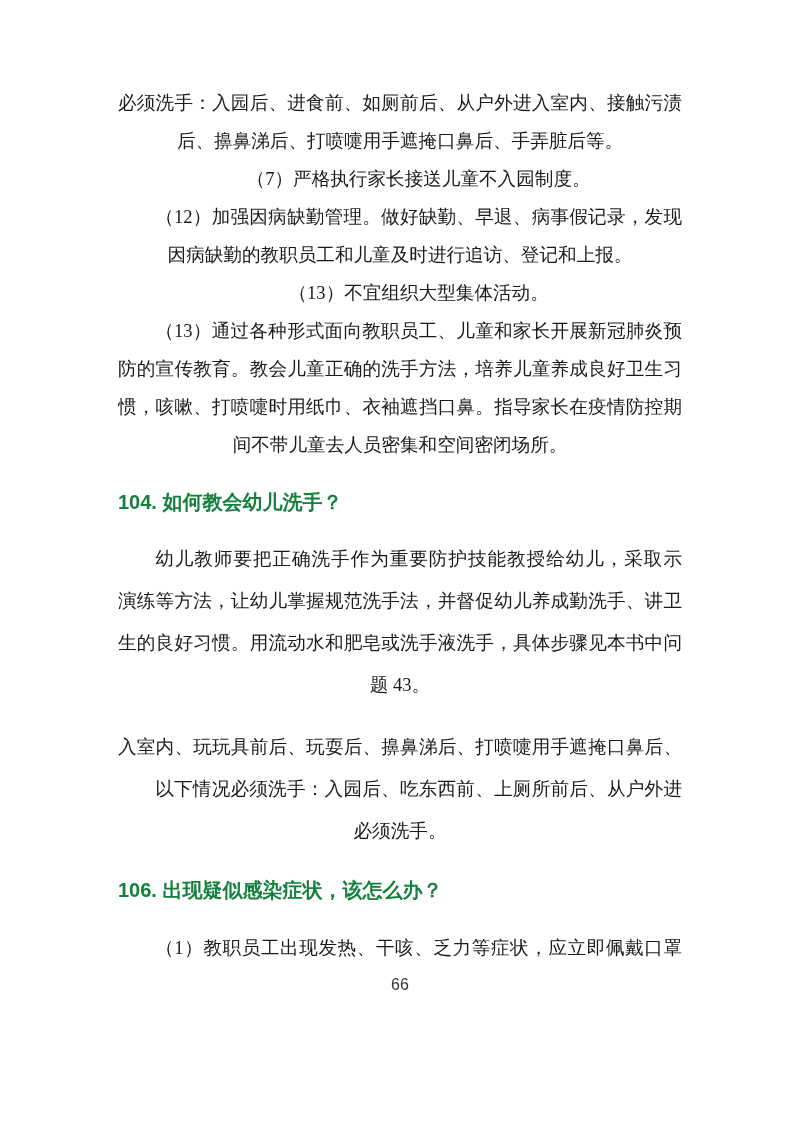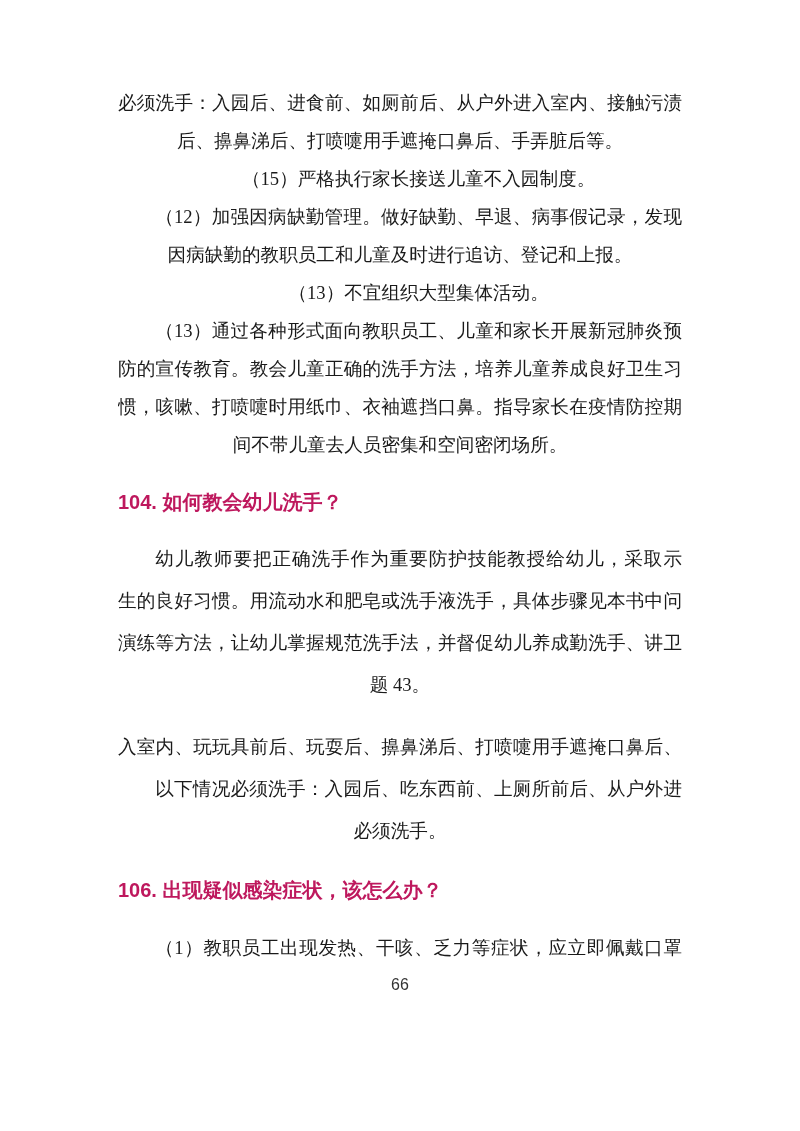--- a/index.html
+++ b/index.html
@@ -40,21 +40,21 @@
   #b-cont .line, #b-item11 .line, #b-item12 .line, #b-item13 .line, #b-item14 .line {
     line-height: 38px;
     height: 38px;
   }
   .heading {
     font-family: "Liberation Sans", "DejaVu Sans", sans-serif;
     font-weight: bold;
     font-size: 20px;
     line-height: 42px;
     height: 42px;
-    color: #be185d;
+    color: #15803d;
     overflow: hidden;
   }
   #b-h104 { margin-top: 17px; }
   #b-p104 { margin-top: 15px; }
   #b-h105 { margin-top: 21px; }
   #b-p105 { margin-top: 20px; }
   #b-h106 { margin-top: 17px; }
   #b-p106 { margin-top: 16px; }
   .page-number {
     margin-top: 6px;
@@ -68,40 +68,40 @@
 </head>
 <body>
 
 <div class="page">
   <div class="content">
       <div id="b-cont" class="para">
         <div class="line j">必须洗手：入园后、进食前、如厕前后、从户外进入室内、接触污渍</div>
         <div class="line">后、擤鼻涕后、打喷嚏用手遮掩口鼻后、手弄脏后等。</div>
       </div>
       <div id="b-item11" class="para">
-        <div class="line indent">（15）严格执行家长接送儿童不入园制度。</div>
+        <div class="line indent">（7）严格执行家长接送儿童不入园制度。</div>
       </div>
       <div id="b-item12" class="para">
         <div class="line j indent">（12）加强因病缺勤管理。做好缺勤、早退、病事假记录，发现</div>
         <div class="line">因病缺勤的教职员工和儿童及时进行追访、登记和上报。</div>
       </div>
       <div id="b-item13" class="para">
         <div class="line indent">（13）不宜组织大型集体活动。</div>
       </div>
       <div id="b-item14" class="para">
         <div class="line j indent">（13）通过各种形式面向教职员工、儿童和家长开展新冠肺炎预</div>
         <div class="line j">防的宣传教育。教会儿童正确的洗手方法，培养儿童养成良好卫生习</div>
         <div class="line j">惯，咳嗽、打喷嚏时用纸巾、衣袖遮挡口鼻。指导家长在疫情防控期</div>
         <div class="line">间不带儿童去人员密集和空间密闭场所。</div>
       </div>
       <div id="b-h104" class="heading">104. 如何教会幼儿洗手？</div>
       <div id="b-p104" class="para">
         <div class="line j indent">幼儿教师要把正确洗手作为重要防护技能教授给幼儿，采取示教、</div>
+        <div class="line j">演练等方法，让幼儿掌握规范洗手法，并督促幼儿养成勤洗手、讲卫</div>
         <div class="line j">生的良好习惯。用流动水和肥皂或洗手液洗手，具体步骤见本书中问</div>
-        <div class="line j">演练等方法，让幼儿掌握规范洗手法，并督促幼儿养成勤洗手、讲卫</div>
         <div class="line">题 43。</div>
       </div>
       <div id="b-p105" class="para">
         <div class="line j">入室内、玩玩具前后、玩耍后、擤鼻涕后、打喷嚏用手遮掩口鼻后、</div>
         <div class="line j indent">以下情况必须洗手：入园后、吃东西前、上厕所前后、从户外进</div>
         <div class="line">必须洗手。</div>
       </div>
       <div id="b-h106" class="heading">106. 出现疑似感染症状，该怎么办？</div>
       <div id="b-p106" class="para">
         <div class="line j indent">（1）教职员工出现发热、干咳、乏力等症状，应立即佩戴口罩</div>

